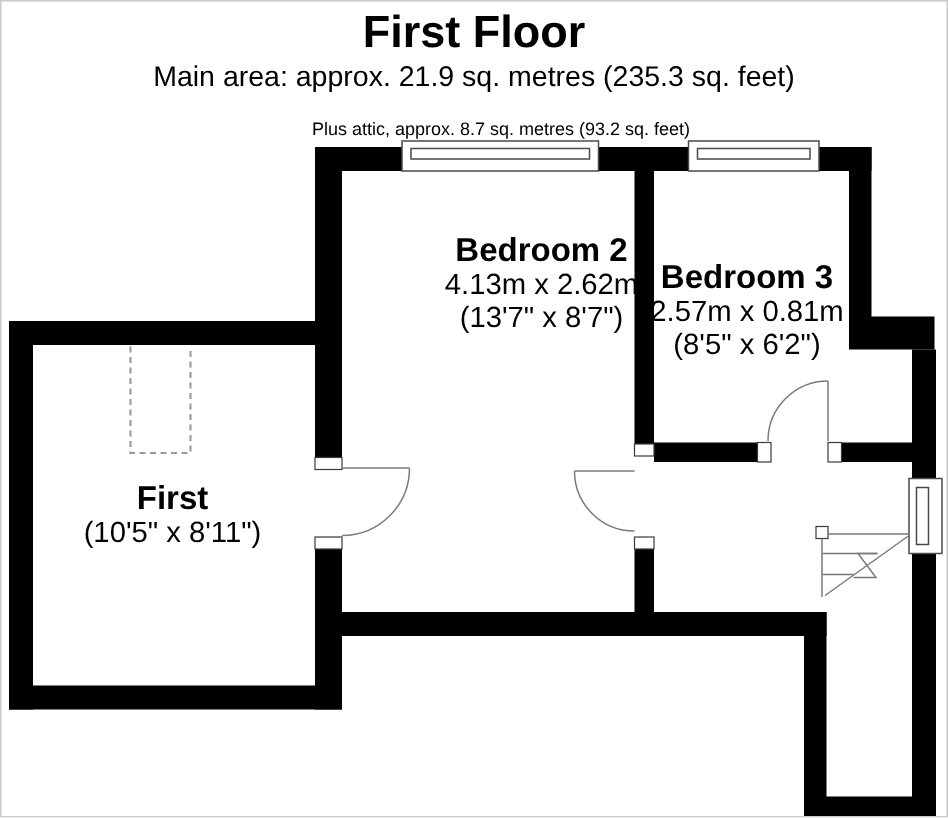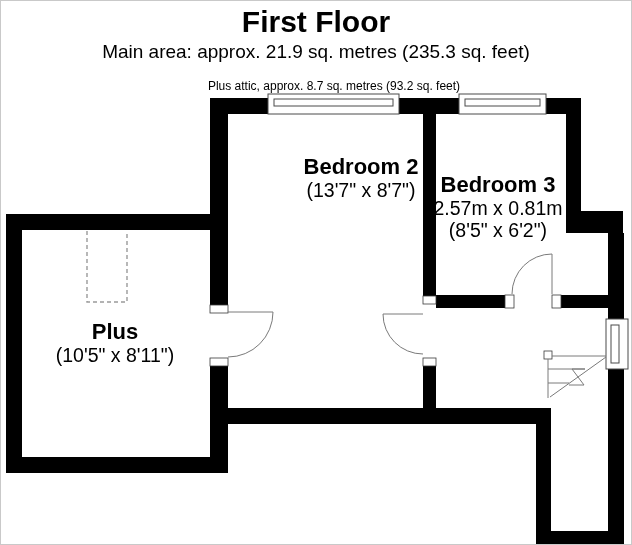--- a/index.html
+++ b/index.html
@@ -94,27 +94,28 @@
       <path class="thin" d="M547,382 L568,382"></path>
       <path class="thin" d="M605,356 L549,396"></path>
       <path class="thin" d="M584,368 L571,368 L583,384 L568,384"></path>
     </g>
 
     <path class="dashed" d="M86,230 L86,301 L126,301 L126,230"></path>
   </svg>
 
   <div class="room-label" style="left:316px; top:154px;margin-left:44px;">
     <div class="room-name">Bedroom 2</div>
+    <div class="room-dim">4.13m x 2.62m</div>
     <div class="room-dim">(13'7" x 8'7")</div>
   </div>
 
   <div class="room-label" style="left:497px; top:172px;">
     <div class="room-name">Bedroom 3</div>
     <div class="room-dim">2.57m x 0.81m</div>
     <div class="room-dim">(8'5" x 6'2")</div>
   </div>
 
   <div class="room-label" style="left:114px; top:319px;">
-    <div class="room-name">Plus</div>
+    <div class="room-name">First</div>
     <div class="room-dim">(10'5" x 8'11")</div>
   </div>
 
 </div>
 
 </body></html>

